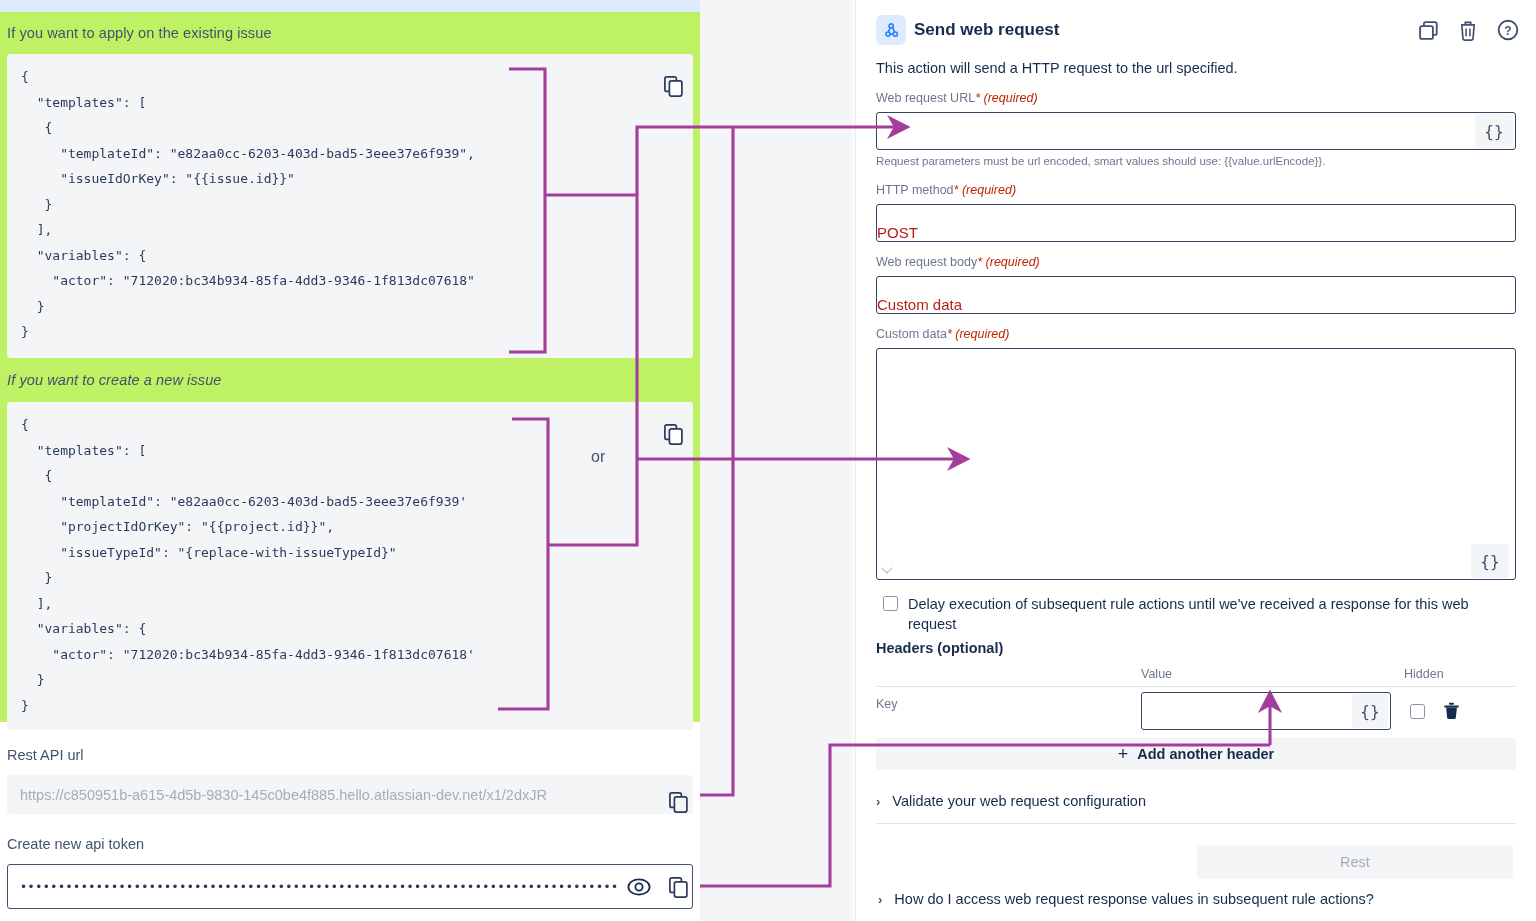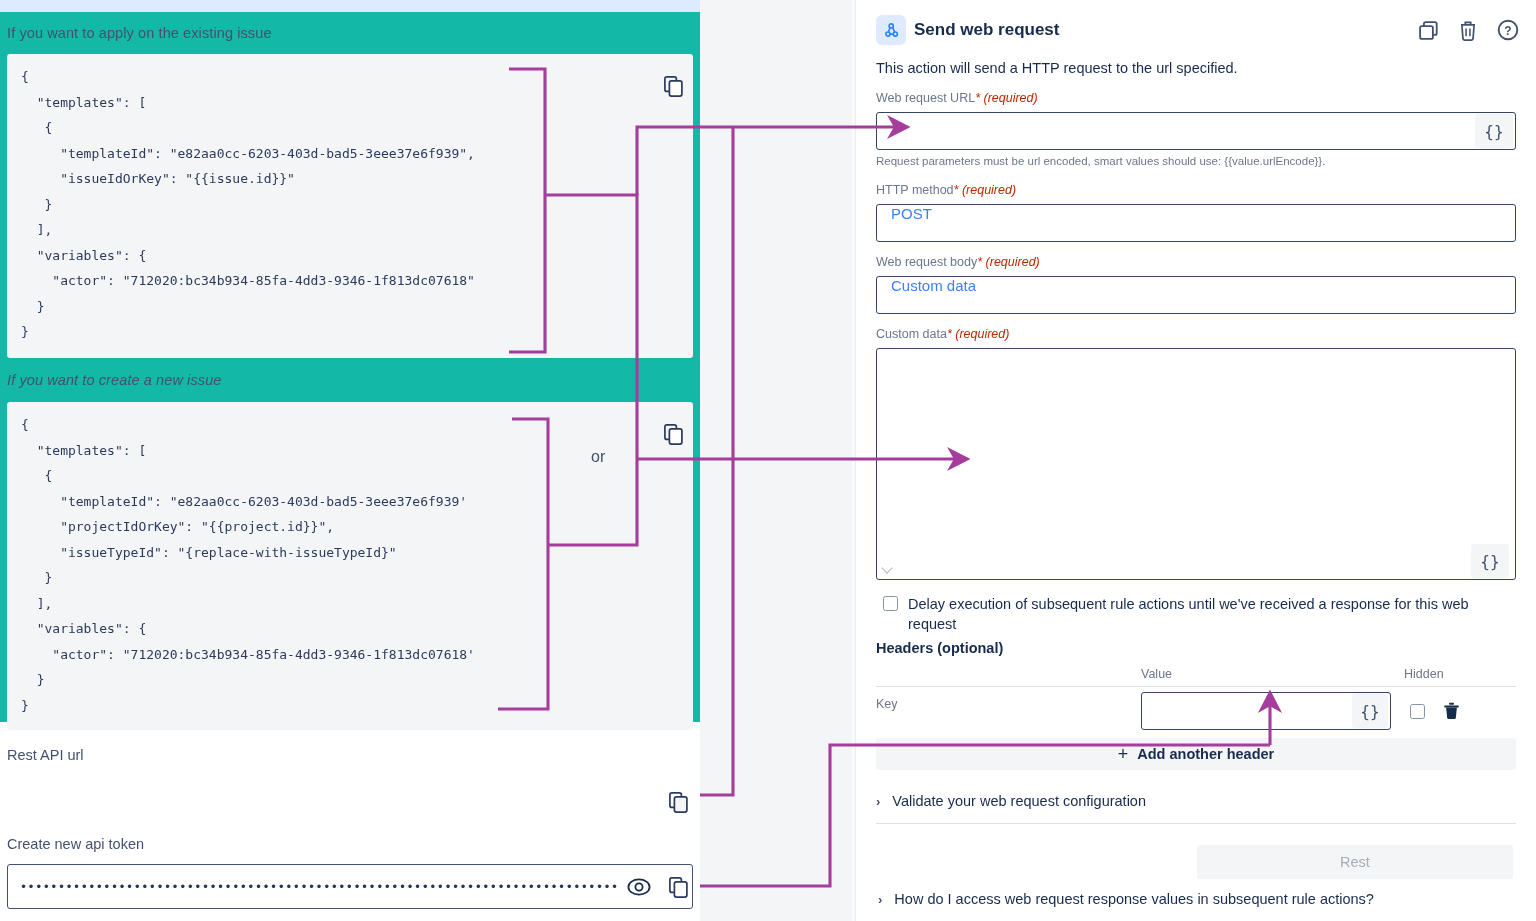--- a/index.html
+++ b/index.html
@@ -25,21 +25,21 @@
     background:#fafbfc;
   }
   .topstrip{
     position:absolute;left:0;top:0;width:700px;height:12px;
     background:#deebff;
   }
 
   
   .left-panel{
     position:absolute;left:0;top:12px;width:700px;height:710px;
-    background:#14b8a6;
+    background:#bef264;
   }
   .lbl{
     font-size:14.5px;color:#42526e;letter-spacing:.1px;
   }
   .code-block{
     position:absolute;left:7px;
     background:#f4f5f7;
     border-radius:3px;
     font-family:"DejaVu Sans Mono", monospace;
     font-size:13px;
@@ -110,21 +110,21 @@
     position:absolute;font-size:12.5px;color:#6b778c;
   }
   .req{color:#bf2600;font-style:italic;}
   .fhelp{
     position:absolute;font-size:11.5px;color:#6b778c;
   }
   .sel-box,.txt-box,.inp-box{
     position:absolute;box-sizing:border-box;
     border:1.6px solid #344563;border-radius:3px;background:#fff;
   }
-  .sel-box{display:flex;align-items:flex-start;padding-left:14px;font-size:15px;color:#3b82f6;}
+  .sel-box{display:flex;align-items:flex-end;font-size:15px;color:#b91c1c;}
   .chev{
     position:absolute;right:14px;top:50%;transform:translateY(-50%);
     width:0;height:0;
   }
   .smart-btn{
     position:absolute;
     width:38px;height:34px;border-radius:3px;background:#f4f5f7;
     display:flex;align-items:center;justify-content:center;
     font-family:"DejaVu Sans Mono", monospace;font-size:16px;color:#42526e;
     cursor:pointer;
@@ -230,20 +230,23 @@
 
     <div class="copy-btn" style="left:656px;top:406px;">
       <svg width="19" height="21" viewBox="0 0 19 21">
         <rect x="0.9" y="0.9" width="11.5" height="14.5" rx="2" fill="none" stroke="#2b3a5c" stroke-width="1.7"></rect>
         <rect x="5.4" y="4.9" width="12.5" height="15.2" rx="2" fill="#ffffff" stroke="#2b3a5c" stroke-width="1.7"></rect>
       </svg>
     </div>
 
     <div class="field-label" style="left:7px;top:735px;">Rest API url</div>
 
+    <div class="input-box input-readonly" style="left:7px;top:763px;width:686px;height:39px;">
+      <span style="overflow:hidden;white-space:nowrap;width:640px;display:block;">https://c850951b-a615-4d5b-9830-145c0be4f885.hello.atlassian-dev.net/x1/2dxJR</span>
+    </div>
     <div class="copy-btn" style="left:661px;top:774px;">
       <svg width="19" height="21" viewBox="0 0 19 21">
         <rect x="0.9" y="0.9" width="11.5" height="14.5" rx="2" fill="none" stroke="#2b3a5c" stroke-width="1.7"></rect>
         <rect x="5.4" y="4.9" width="12.5" height="15.2" rx="2" fill="#f4f5f7" stroke="#2b3a5c" stroke-width="1.7"></rect>
       </svg>
     </div>
 
     <div class="field-label" style="left:7px;top:824px;">Create new api token</div>
 
     <div class="input-box input-solid" style="left:7px;top:852px;width:686px;height:45px;">

